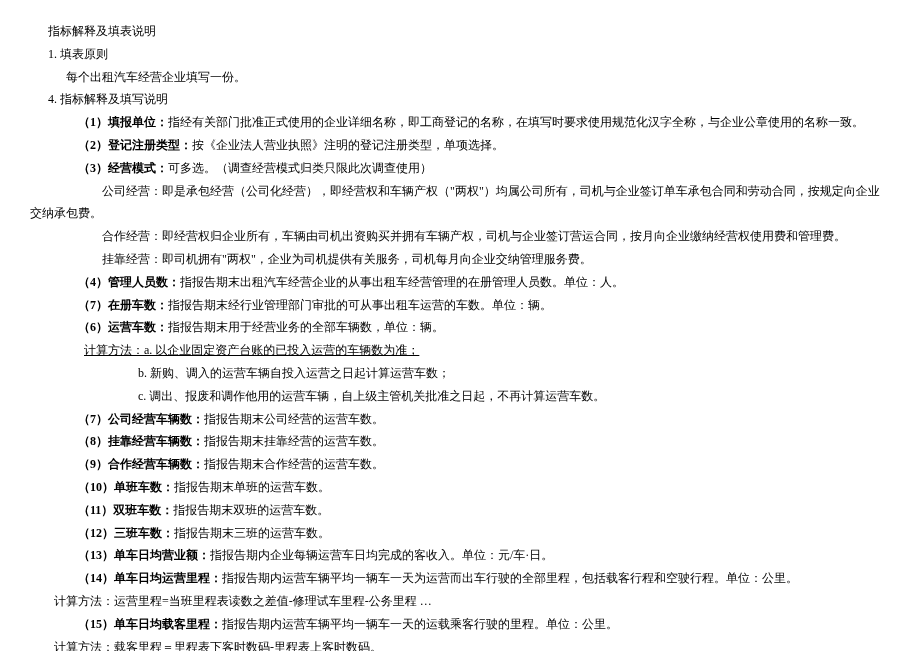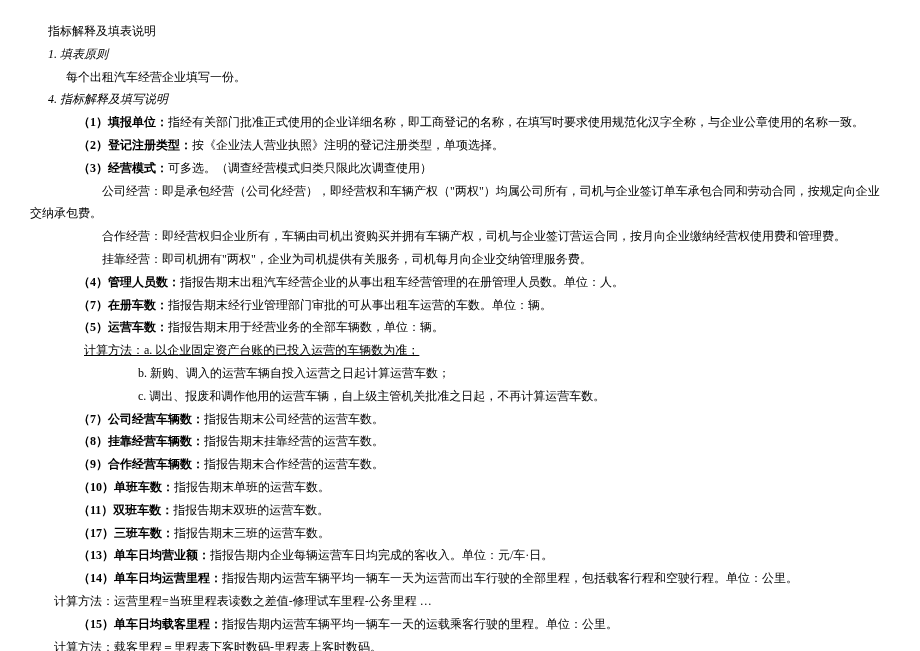--- a/index.html
+++ b/index.html
@@ -10,21 +10,20 @@
       line-height: 1.9;
       color: #000;
       background: #fff;
     }
     .title {
       font-weight: normal;
       text-indent: 1.5em;
     }
     .section {
       text-indent: 1.5em;
-      font-style: italic;
     }
     .sub1 {
       text-indent: 3em;
     }
     .item {
       text-indent: 4em;
       font-family: Liberation Serif, serif;
     }
     .item-sub {
       text-indent: 6em;
@@ -54,27 +53,27 @@
 <div class="section">4. 指标解释及填写说明</div>
 
 <div class="item"><span class="bold">（1）填报单位：</span><span>指经有关部门批准正式使用的企业详细名称，即工商登记的名称，在填写时要求使用规范化汉字全称，与企业公章使用的名称一致。</span></div>
 <div class="item"><span class="bold">（2）登记注册类型：</span><span>按《企业法人营业执照》注明的登记注册类型，单项选择。</span></div>
 <div class="item"><span class="bold">（3）经营模式：</span><span>可多选。（调查经营模式归类只限此次调查使用）</span></div>
 <div class="item-sub">公司经营：即是承包经营（公司化经营），即经营权和车辆产权（"两权"）均属公司所有，司机与企业签订单车承包合同和劳动合同，按规定向企业交纳承包费。</div>
 <div class="item-sub">合作经营：即经营权归企业所有，车辆由司机出资购买并拥有车辆产权，司机与企业签订营运合同，按月向企业缴纳经营权使用费和管理费。</div>
 <div class="item-sub">挂靠经营：即司机拥有"两权"，企业为司机提供有关服务，司机每月向企业交纳管理服务费。</div>
 <div class="item"><span class="bold">（4）管理人员数：</span><span>指报告期末出租汽车经营企业的从事出租车经营管理的在册管理人员数。单位：人。</span></div>
 <div class="item"><span class="bold">（7）在册车数：</span><span>指报告期末经行业管理部门审批的可从事出租车运营的车数。单位：辆。</span></div>
-<div class="item"><span class="bold">（5）运营车数：</span><span>指报告期末用于经营业务的全部车辆数，单位：辆。</span></div>
+<div class="item"><span class="bold">（6）运营车数：</span><span>指报告期末用于经营业务的全部车辆数，单位：辆。</span></div>
 <div class="calc">计算方法：a. 以企业固定资产台账的已投入运营的车辆数为准；</div>
 <div class="calc-desc">b. 新购、调入的运营车辆自投入运营之日起计算运营车数；</div>
 <div class="calc-desc">c. 调出、报废和调作他用的运营车辆，自上级主管机关批准之日起，不再计算运营车数。</div>
 <div class="item"><span class="bold">（7）公司经营车辆数：</span><span>指报告期末公司经营的运营车数。</span></div>
 <div class="item"><span class="bold">（8）挂靠经营车辆数：</span><span>指报告期末挂靠经营的运营车数。</span></div>
 <div class="item"><span class="bold">（9）合作经营车辆数：</span><span>指报告期末合作经营的运营车数。</span></div>
 <div class="item"><span class="bold">（10）单班车数：</span><span>指报告期末单班的运营车数。</span></div>
 <div class="item"><span class="bold">（11）双班车数：</span><span>指报告期末双班的运营车数。</span></div>
-<div class="item"><span class="bold">（17）三班车数：</span><span>指报告期末三班的运营车数。</span></div>
+<div class="item"><span class="bold">（12）三班车数：</span><span>指报告期末三班的运营车数。</span></div>
 <div class="item"><span class="bold">（13）单车日均营业额：</span><span>指报告期内企业每辆运营车日均完成的客收入。单位：元/车·日。</span></div>
 <div class="item"><span class="bold">（14）单车日均运营里程：</span><span>指报告期内运营车辆平均一辆车一天为运营而出车行驶的全部里程，包括载客行程和空驶行程。单位：公里。</span></div>
 <div class="calc-method">计算方法：运营里程=当班里程表读数之差值-修理试车里程-公务里程 …</div>
 <div class="item"><span class="bold">（15）单车日均载客里程：</span><span>指报告期内运营车辆平均一辆车一天的运载乘客行驶的里程。单位：公里。</span></div>
 <div class="calc-method">计算方法：载客里程＝里程表下客时数码-里程表上客时数码。</div>
 
 </body></html>

